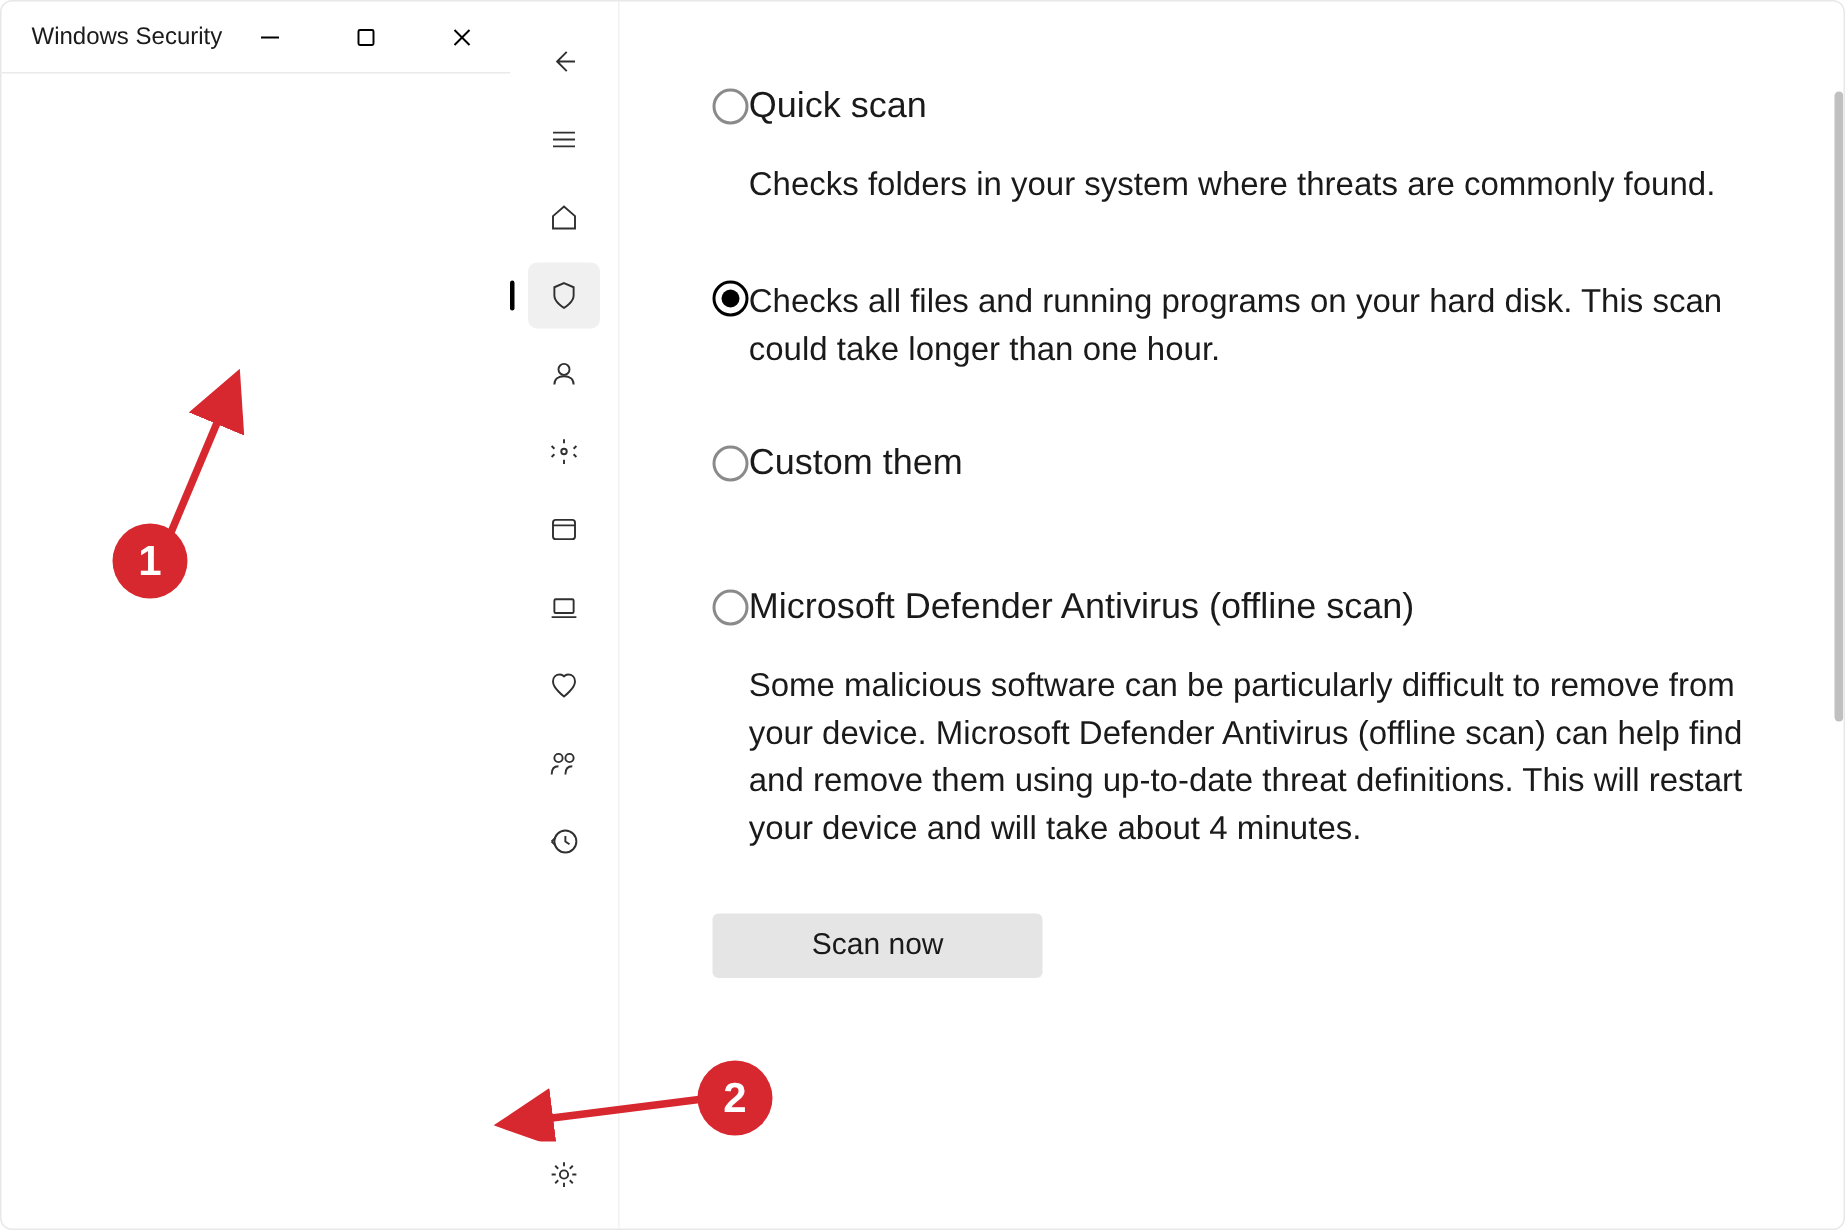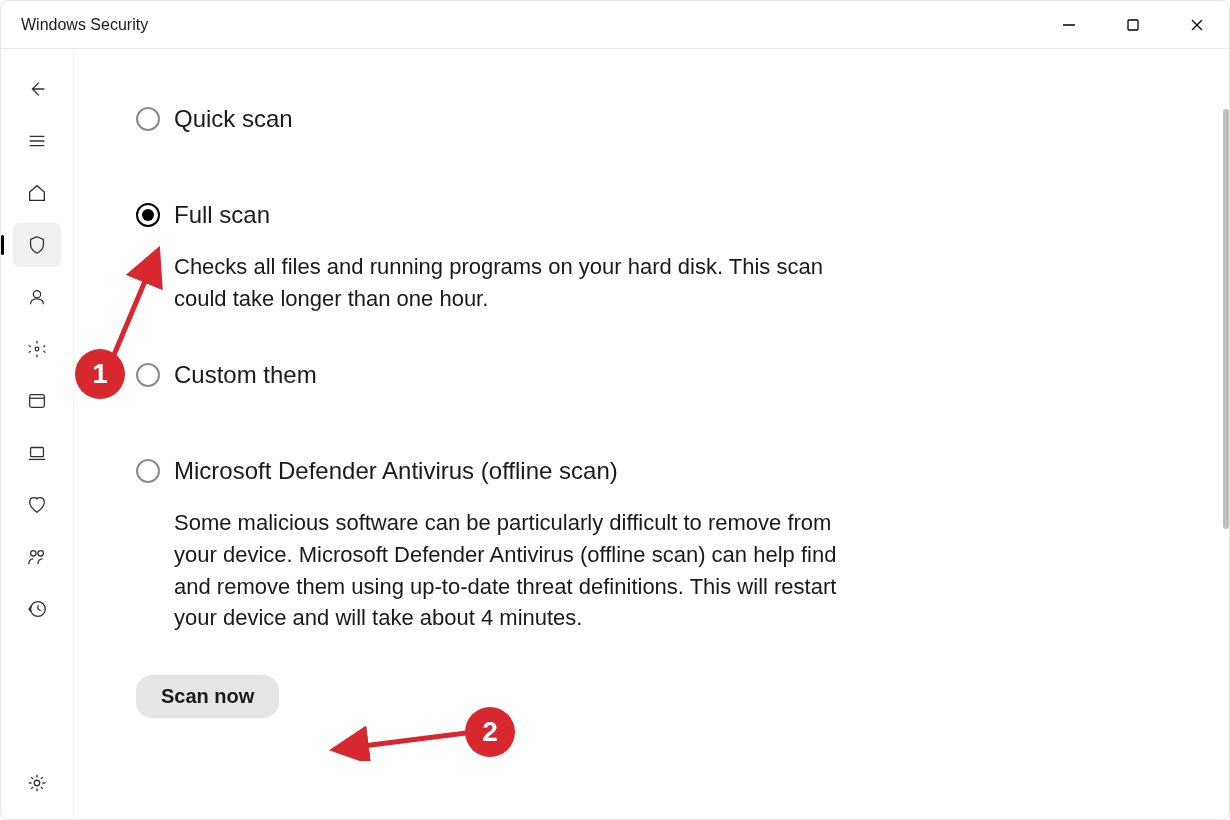--- a/index.html
+++ b/index.html
@@ -15,21 +15,21 @@
       overflow: hidden;
       position: relative;
     }
     .window {
       width: 100%;
       height: 100%;
       background: #ffffff;
       border: 1px solid #e8e8e8;
       border-radius: 8px;
       display: flex;
-      flex-direction: column;
+      flex-direction: row;
       overflow: hidden;
       position: relative;
     }
     .titlebar {
       height: 48px;
       display: flex;
       align-items: center;
       justify-content: space-between;
       padding-left: 20px;
       border-bottom: 1px solid #eaeaea;
@@ -107,21 +107,20 @@
     .content {
       flex: 1;
       padding: 56px 40px 40px 62px;
       overflow: auto;
       border-left: 1px solid #f2f2f2;
       position: relative;
     }
     .scan-option {
       display: flex;
       align-items: flex-start;
-      gap: 14px;
       margin-bottom: 46px;
       max-width: 720px;
     }
     .scan-option.last {
       margin-bottom: 41px;
     }
     .radio {
       width: 24px;
       height: 24px;
       border: 2px solid #8a8a8a;
@@ -157,23 +156,22 @@
       font-size: 22px;
       line-height: 1.45;
       color: #1a1a1a;
     }
     .scan-button {
       background: #e5e5e5;
       border: none;
       cursor: pointer;
       font-size: 20px;
       color: #1a1a1a;
-      padding: 10px 25px;
-      border-radius: 16px;
-      font-weight: bold;
+      padding: 10px 66px;
+      border-radius: 4px;
     }
     .scrollbar {
       position: absolute;
       right: 0;
       top: 60px;
       width: 6px;
       height: 420px;
       background: #c0c0c0;
       border-radius: 3px;
     }
@@ -300,27 +298,27 @@
       </div>
     </div>
 
     <div class="content">
       <div class="scrollbar"></div>
 
       <div class="scan-option">
         <div class="radio"></div>
         <div class="opt-text">
           <div class="opt-title">Quick scan</div>
+          <div class="opt-desc">Checks folders in your system where threats are commonly found.</div>
         </div>
       </div>
 
       <div class="scan-option">
         <div class="radio checked"></div>
         <div class="opt-text">
-          <div class="opt-title">Full scan</div>
           <div class="opt-desc">Checks all files and running programs on your hard disk. This scan could take longer than one hour.</div>
         </div>
       </div>
 
       <div class="scan-option">
         <div class="radio"></div>
         <div class="opt-text">
           <div class="opt-title">Custom them</div>
         </div>
       </div>

